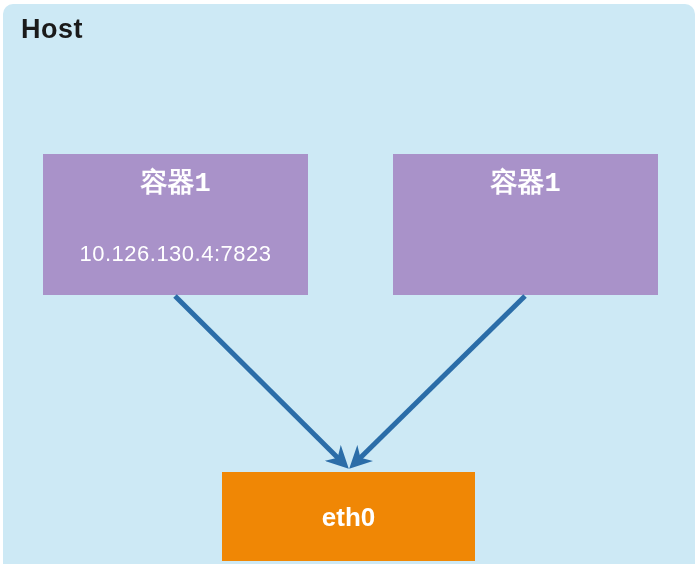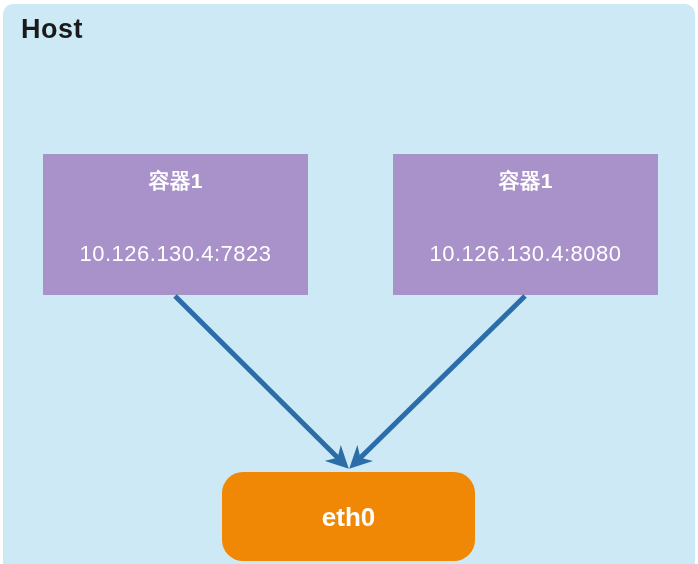--- a/index.html
+++ b/index.html
@@ -44,23 +44,24 @@
     flex-direction: column;
     align-items: center;
     justify-content: space-between;
     padding: 14px 0 28px 0;
     box-sizing: border-box;
     text-align: center;
   }
   .container-box.left  { left: 43px; }
   .container-box.right { left: 393px; }
   .container-title {
-    font-size: 21px;
+    font-size: 27px;
     font-weight: 700;
     line-height: 1.2;
+    font-family: Liberation Mono, monospace;
   }
   .container-address {
     font-size: 22px;
     font-weight: 400;
     letter-spacing: 0.5px;
   }
   .arrow-layer {
     position: absolute;
     left: 0;
     top: 0;
@@ -83,21 +84,20 @@
     width: 253px;
     height: 89px;
     background: var(--color-interface, #f08705);
     color: var(--color-text_light, #ffffff);
     display: flex;
     flex-direction: column;
     align-items: center;
     justify-content: center;
     box-sizing: border-box;
     text-align: center;
-    border-radius: 21px;
   }
   .interface-name {
     font-size: 26px;
     font-weight: 700;
     line-height: 32px;
   }
   .interface-address {
     font-size: 23px;
     font-weight: 500;
     line-height: 28px;
@@ -113,21 +113,20 @@
     <div class="host-label">Host</div>
   </div>
 
   <div class="container-box left">
     <div class="container-title">容器1</div>
     <div class="container-address">10.126.130.4:7823</div>
   </div>
 
   <div class="container-box right">
     <div class="container-title">容器1</div>
-    <div class="container-address">10.126.130.4:8080</div>
   </div>
 
   <svg class="arrow-layer" viewBox="0 0 698 564" xmlns="http://www.w3.org/2000/svg">
     <defs>
       <marker id="arrowhead" viewBox="0 0 10 10" refX="7" refY="5" markerWidth="4.5" markerHeight="4.5" orient="auto">
         <path class="arrowhead-shape" d="M 0 0 L 10 5 L 0 10 L 3 5 z"></path>
       </marker>
     </defs>
     <line x1="175" y1="296" x2="344" y2="464" marker-end="url(#arrowhead)"></line>
     <line x1="525" y1="296" x2="354" y2="464" marker-end="url(#arrowhead)"></line>

